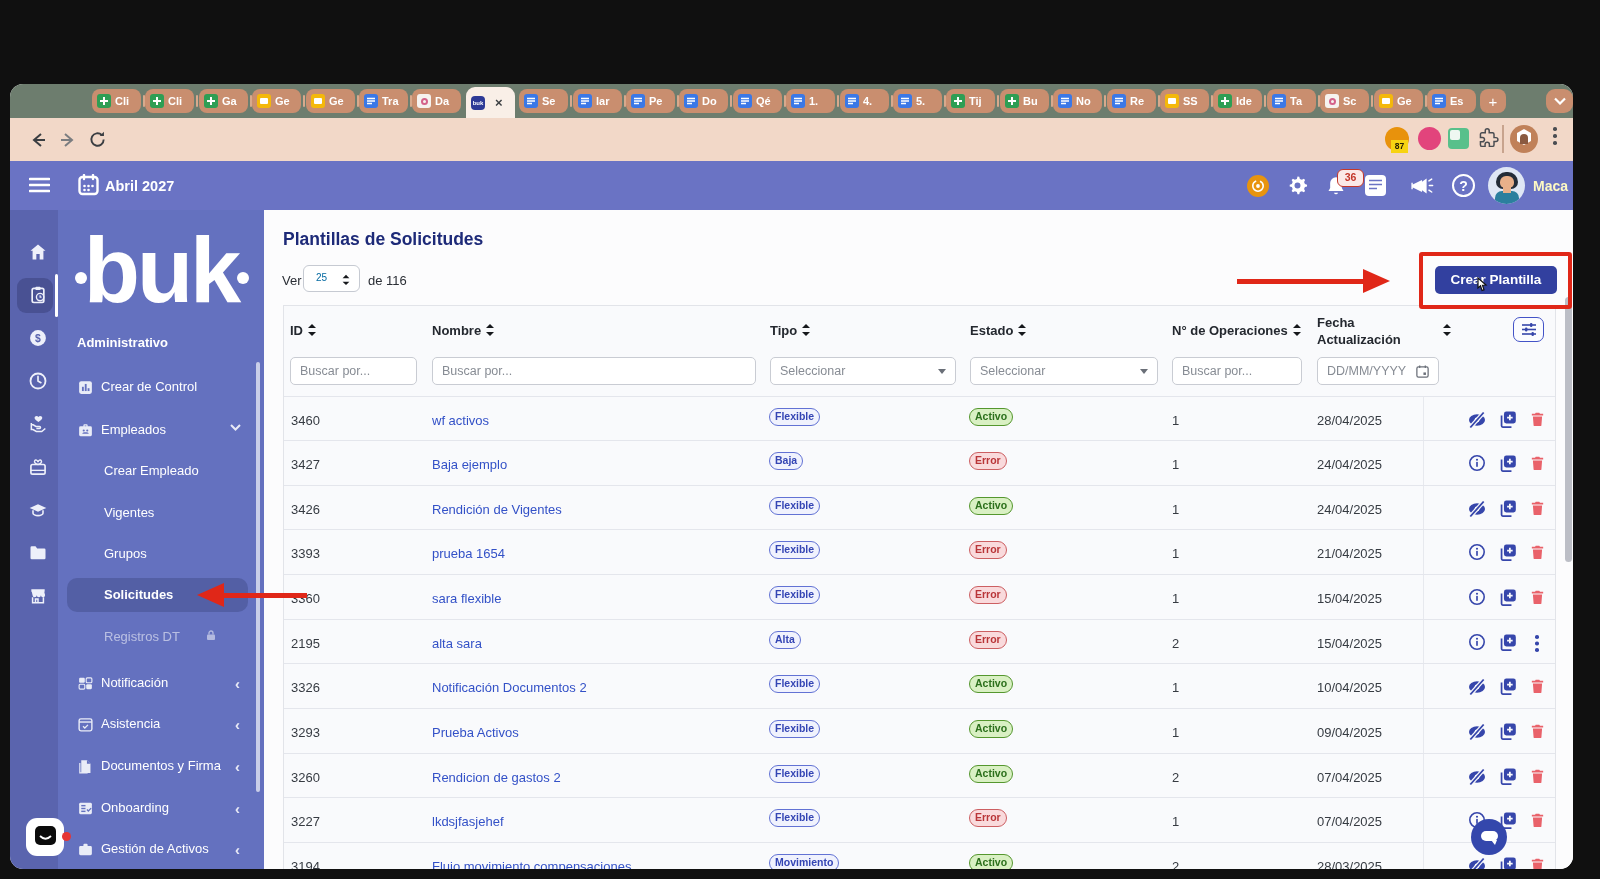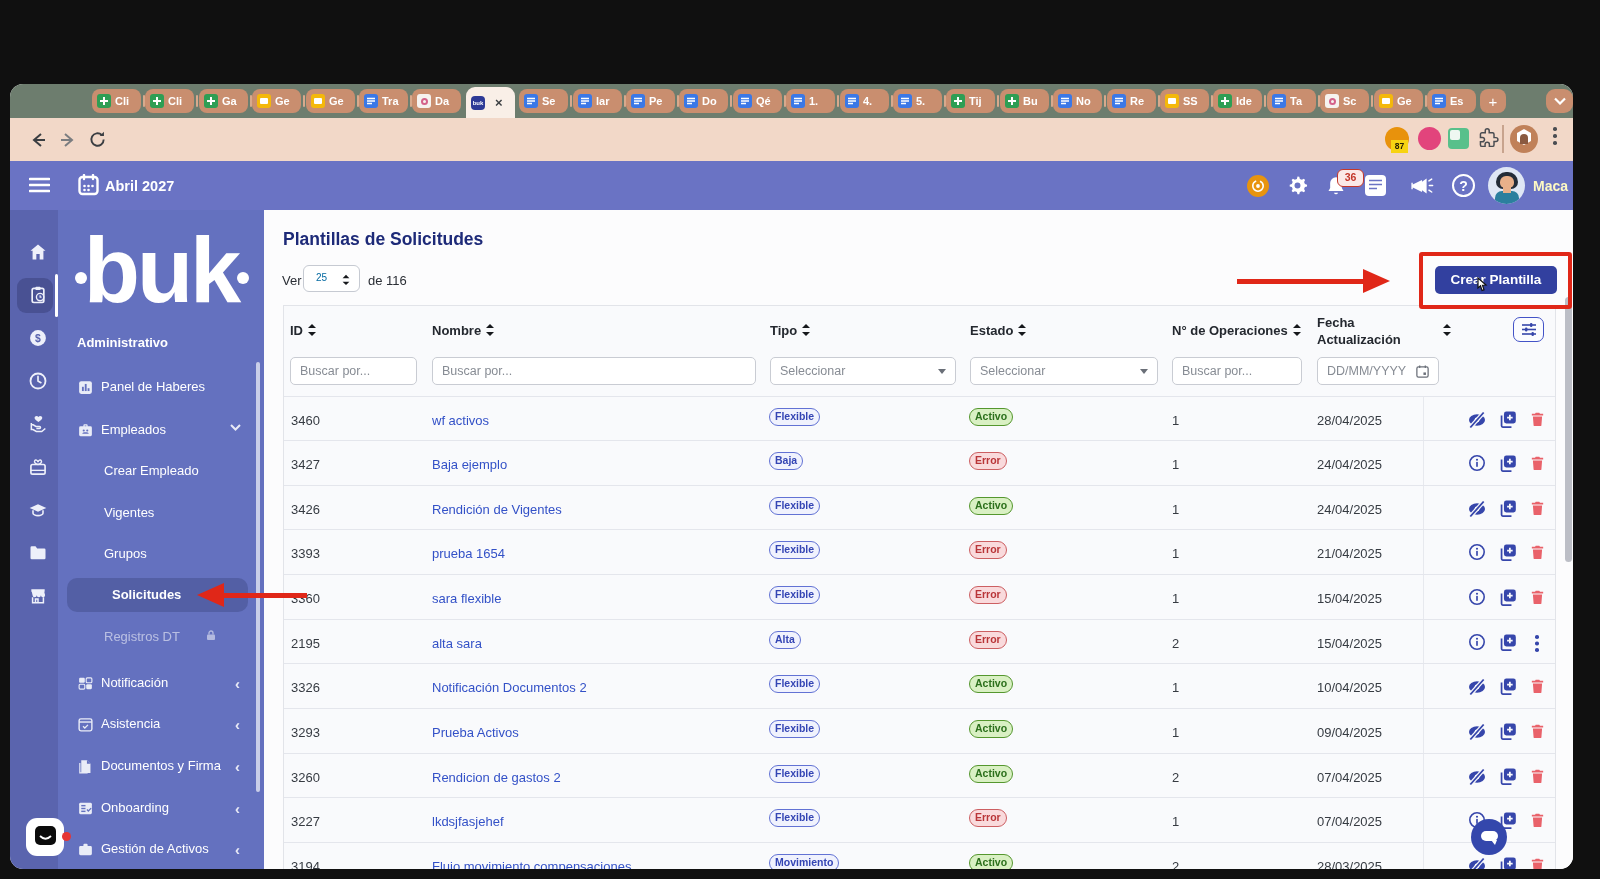--- a/index.html
+++ b/index.html
@@ -385,37 +385,37 @@
         <div class="ab" style="left:9px;top:368px;width:181px;height:34px;border-radius:10px;background:rgba(25,31,72,.22)"></div>
         <div class="mi" style="left:19px;top:125px;font-weight:bold">Administrativo</div>
         <svg class="ab" style="left:19px;top:169px" width="17" height="17" viewBox="0 0 24 24">
           <rect x="3" y="3" width="18" height="18" rx="3" fill="#e9ecf7"></rect>
           <g fill="#6471bf">
             <rect x="7" y="11" width="2.6" height="6"></rect>
             <rect x="11" y="7" width="2.6" height="10"></rect>
             <rect x="15" y="13" width="2.6" height="4"></rect>
           </g>
         </svg>
-        <div class="mi" style="left:43px;top:169px;">Panel de Haberes</div>
+        <div class="mi" style="left:43px;top:169px;">Crear de Control</div>
         <svg class="ab" style="left:19px;top:212px" width="17" height="17" viewBox="0 0 24 24">
           <path d="M9 6 V4.5 A1.5 1.5 0 0 1 10.5 3 h3 A1.5 1.5 0 0 1 15 4.5 V6 h4 a2 2 0 0 1 2 2 v10 a2 2 0 0 1-2 2 H5 a2 2 0 0 1-2-2 V8 a2 2 0 0 1 2-2 Z M10.8 6 h2.4 V4.8 h-2.4 Z" fill="#e9ecf7"></path>
           <g fill="#6471bf">
             <circle cx="9.5" cy="12" r="1.5"></circle>
             <circle cx="14.5" cy="12" r="1.5"></circle>
             <path d="M7.5 16.5 c0-2.6 9-2.6 9 0 Z"></path>
           </g>
         </svg>
         <div class="mi" style="left:43px;top:212px;">Empleados</div>
         <svg class="ab" style="left:172px;top:214px" width="11" height="7" viewBox="0 0 11 7">
           <path d="M1 1 L5.5 5.5 L10 1" stroke="#e8eaf6" stroke-width="2" fill="none"></path>
         </svg>
         <div class="mi" style="left:46px;top:253px;">Crear Empleado</div>
         <div class="mi" style="left:46px;top:295px;">Vigentes</div>
         <div class="mi" style="left:46px;top:336px;">Grupos</div>
-        <div class="mi" style="left:46px;top:377px;font-weight:bold;margin-left:8px;">Solicitudes</div>
+        <div class="mi" style="left:46px;top:377px;font-weight:bold;">Solicitudes</div>
         <div class="mi" style="left:46px;top:419px;opacity:.55;">Registros DT</div>
         <svg class="ab" style="left:147px;top:419px;opacity:.6" width="12" height="13" viewBox="0 0 24 24">
           <rect x="4" y="10" width="16" height="11" rx="2" fill="#e9ecf7"></rect>
           <path d="M8 10 V7 a4 4 0 0 1 8 0 v3" stroke="#e9ecf7" stroke-width="2.6" fill="none"></path>
         </svg>
         <svg class="ab" style="left:19px;top:465px" width="17" height="17" viewBox="0 0 24 24">
           <g fill="#e9ecf7">
             <rect x="3" y="4" width="8" height="7" rx="1.5"></rect>
             <rect x="13" y="13" width="8" height="7" rx="1.5"></rect>
             <rect x="13" y="4" width="8" height="7" rx="1.5" fill="none" stroke="#e9ecf7" stroke-width="1.6"></rect>

